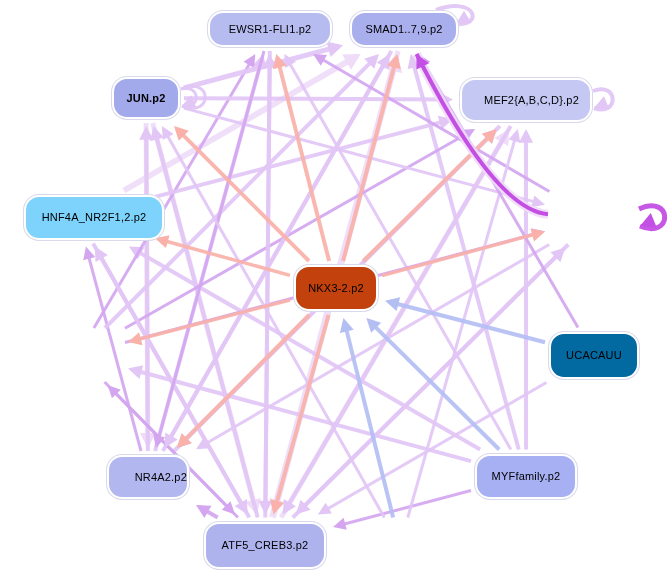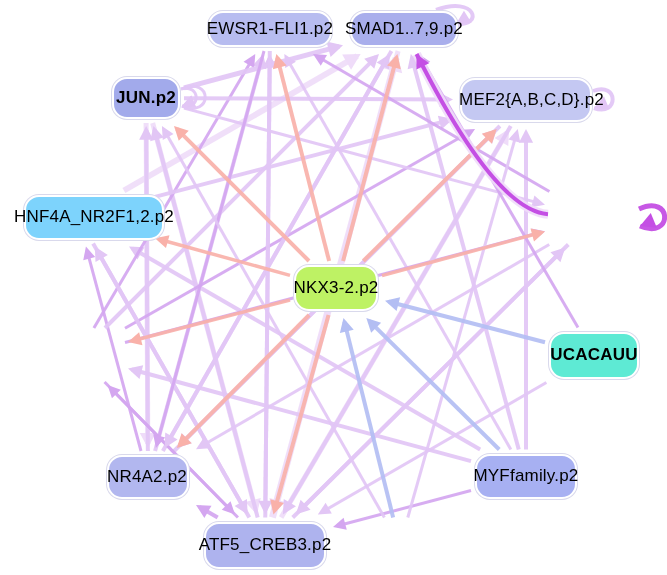--- a/index.html
+++ b/index.html
@@ -8,21 +8,21 @@
     font-family:"Liberation Sans", sans-serif;
   }
   #edge-layer{position:absolute;left:0;top:0;width:667px;height:575px;}
   .node{
     position:absolute;display:flex;align-items:center;justify-content:center;
     border-radius:15px;border:2px solid #ffffff;
     box-shadow:0 0 0 1px #d9d9ec;
     box-sizing:border-box;cursor:pointer;
   }
   .node-label{
-    font-size:17px;color:#000;white-space:nowrap;letter-spacing:0.2px;
+    font-size:11px;color:#000;white-space:nowrap;letter-spacing:0.2px;
   }
 </style>
 </head>
 <body>
 
 <div class="canvas">
   <svg id="edge-layer" width="667" height="575" viewBox="0 0 667 575" xmlns="http://www.w3.org/2000/svg">
       <line x1="272.4079457364341" y1="517.5" x2="396.22507312892475" y2="57.86231845665334" stroke="#efdcf9" stroke-width="7" stroke-opacity="0.92" stroke-linecap="butt"></line>
       <polygon points="397.265503875969,54 402.2023103451274,73.35014061670034 383.276949907526,68.25202995618369" fill="#efdcf9"></polygon>
       <line x1="398.0736434108527" y1="51" x2="274.25651601836205" y2="510.6376815433467" stroke="#efdcf9" stroke-width="5" stroke-opacity="0.92" stroke-linecap="butt"></line>
@@ -160,24 +160,24 @@
     </div>
   <div class="node" style="left: 112px; top: 77px; width: 68px; height: 42px; background: rgb(162, 170, 235);">
       <span class="node-label" style="color: #000000; font-weight: bold;">JUN.p2</span>
     </div>
   <div class="node" style="left: 460px; top: 78px; width: 132px; height: 44px; background: rgb(196, 200, 242);">
       <span class="node-label" style="color: rgb(0, 0, 0); margin-left: 11px;">MEF2{A,B,C,D}.p2</span>
     </div>
   <div class="node" style="left: 24px; top: 194.5px; width: 140px; height: 45px; background: #7dd3fc;">
       <span class="node-label" style="color: rgb(0, 0, 0);">HNF4A_NR2F1,2.p2</span>
     </div>
-  <div class="node" style="left: 294px; top: 265px; width: 84px; height: 46px; background: #bef264; text-align: right;">
+  <div class="node" style="left: 294px; top: 265px; width: 84px; height: 46px; background: #c2410c; text-align: right;">
       <span class="node-label" style="color: rgb(0, 0, 0);">NKX3-2.p2</span>
     </div>
-  <div class="node" style="left: 549px; top: 331.5px; width: 90px; height: 47px; background: #5eead4; font-weight: bold;">
+  <div class="node" style="left: 549px; top: 331.5px; width: 90px; height: 47px; background: #0369a1;">
       <span class="node-label" style="color: rgb(0, 0, 0);">UCACAUU</span>
     </div>
   <div class="node" style="left: 107px; top: 455px; width: 82px; height: 44px; background: rgb(178, 183, 239); justify-content: flex-end;">
       <span class="node-label" style="color: rgb(0, 0, 0);">NR4A2.p2</span>
     </div>
   <div class="node" style="left: 475px; top: 453.5px; width: 102px; height: 45px; background: rgb(167, 176, 242); justify-content: center;">
       <span class="node-label" style="color: rgb(0, 0, 0);">MYFfamily.p2</span>
     </div>
   <div class="node" style="left: 204px; top: 521.5px; width: 122px; height: 47px; background: rgb(174, 179, 238);">
       <span class="node-label" style="color: rgb(0, 0, 0);">ATF5_CREB3.p2</span>

